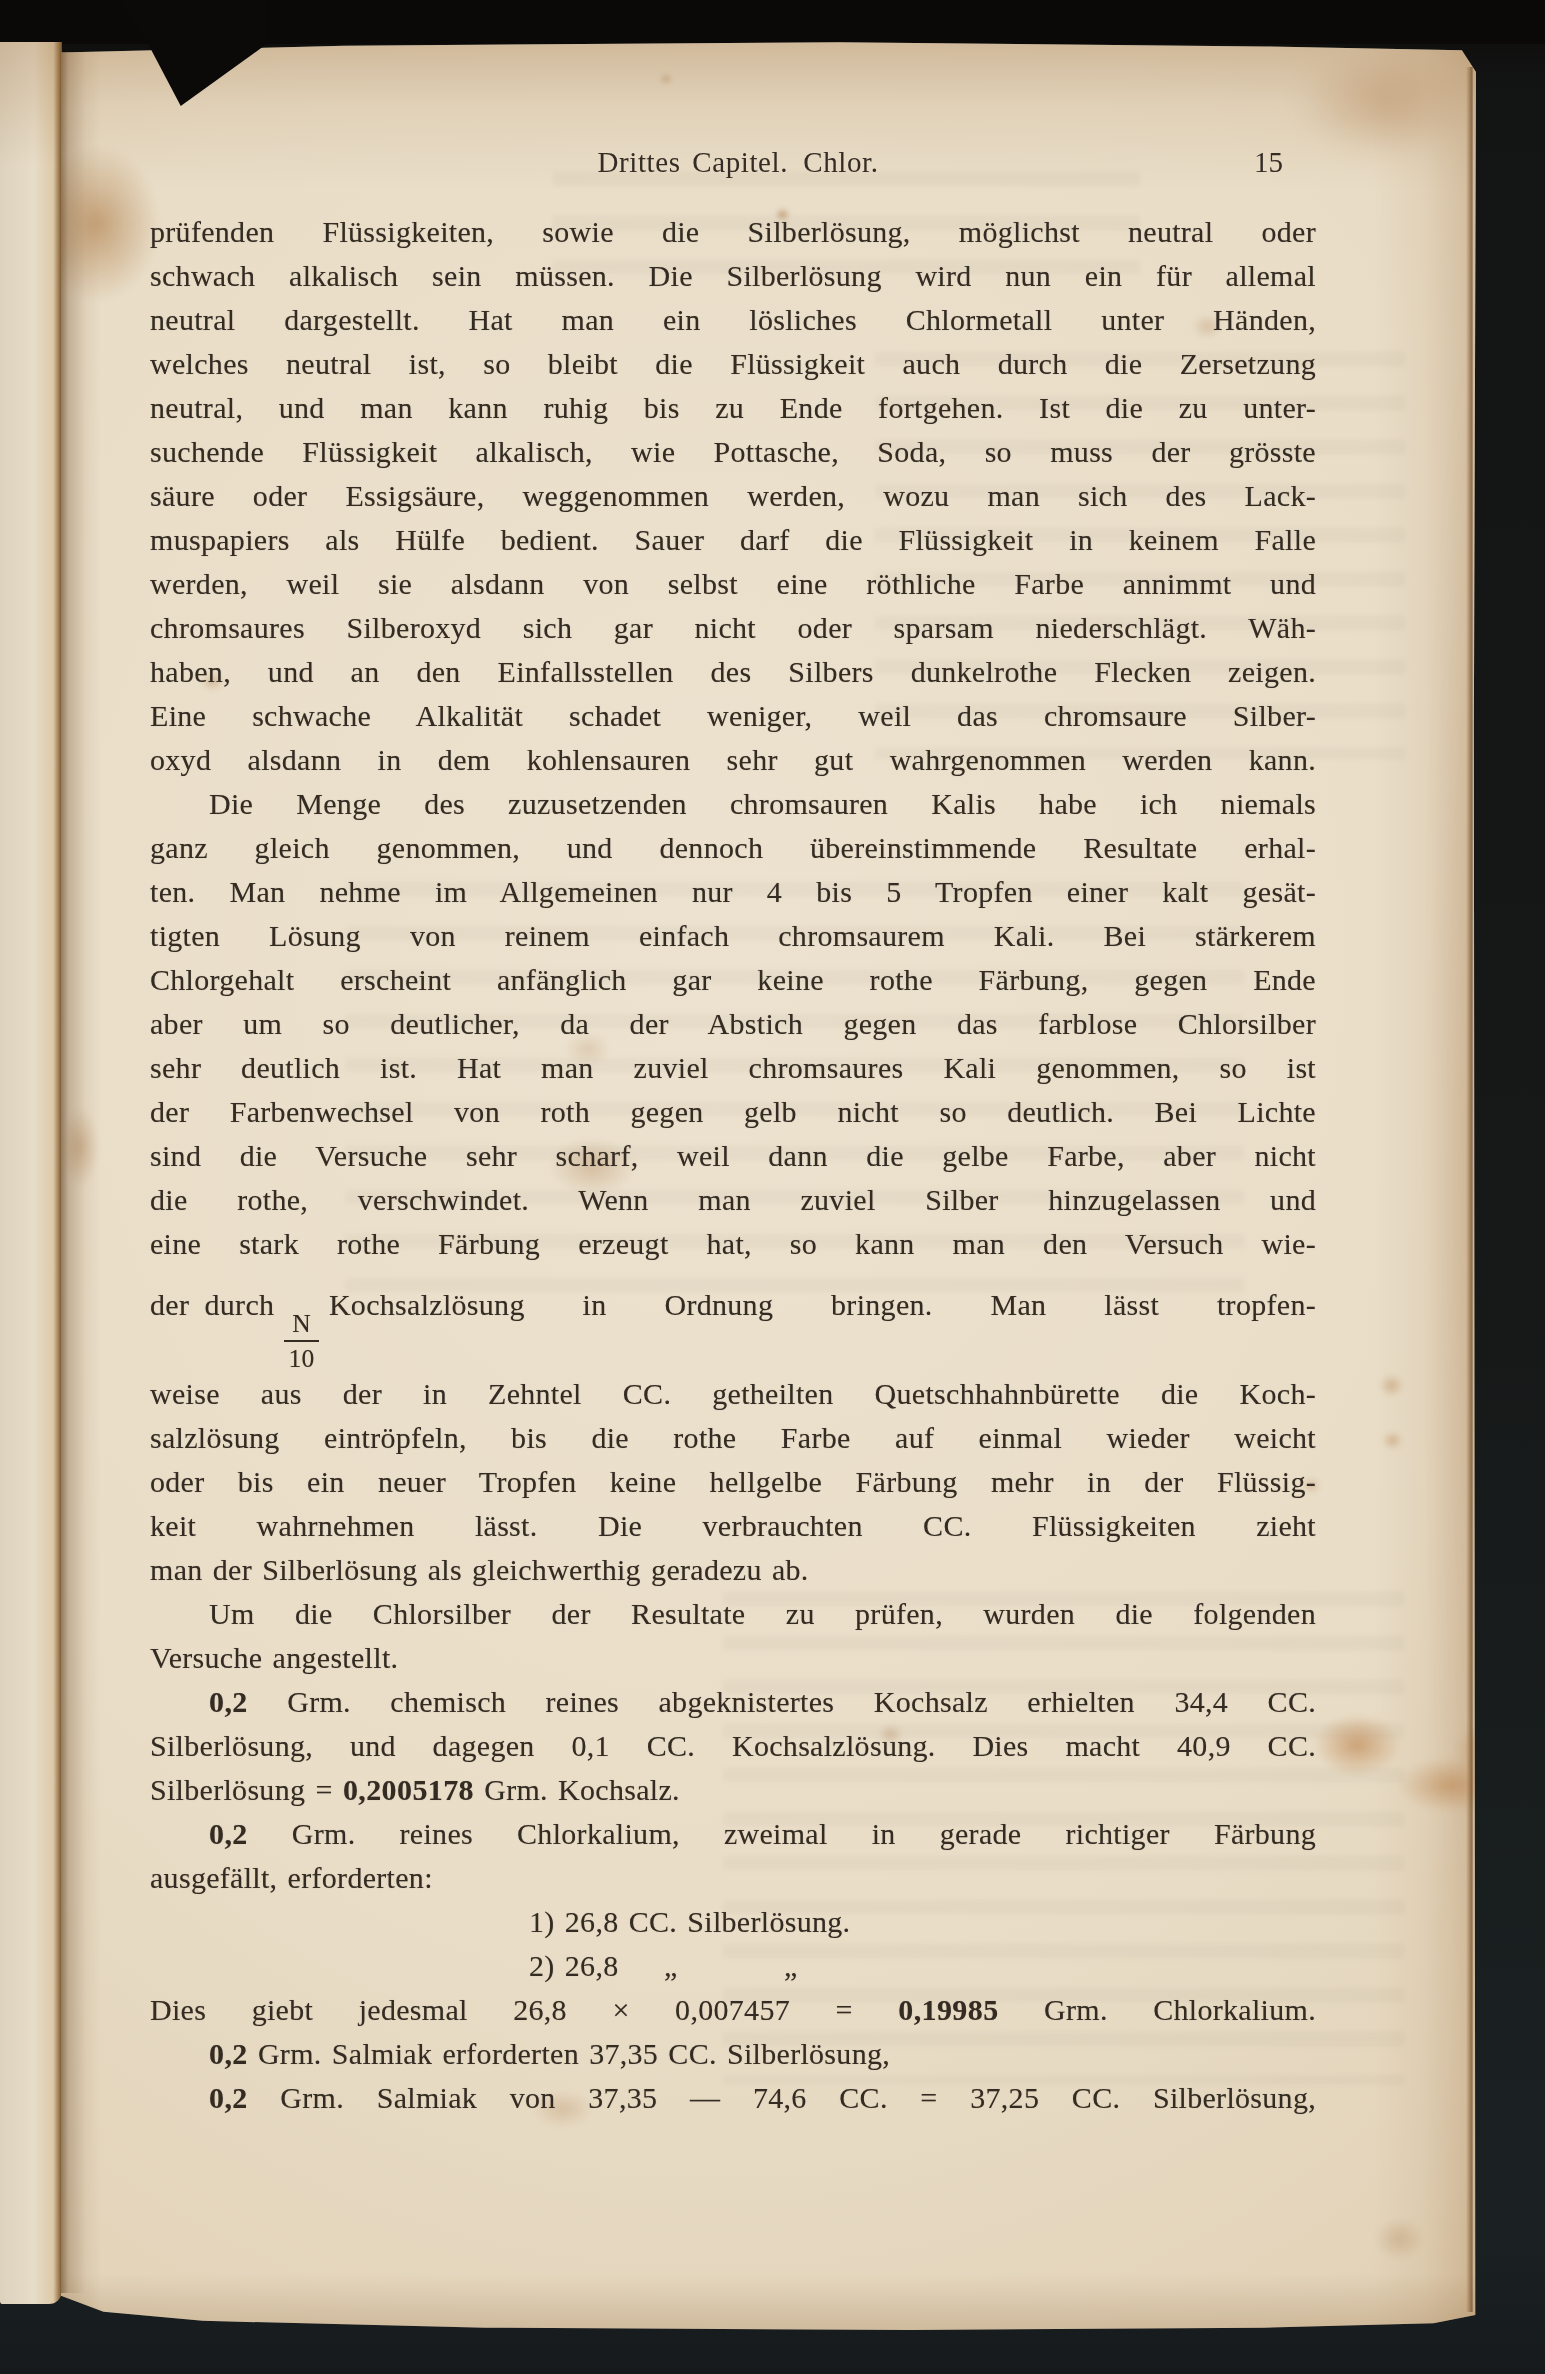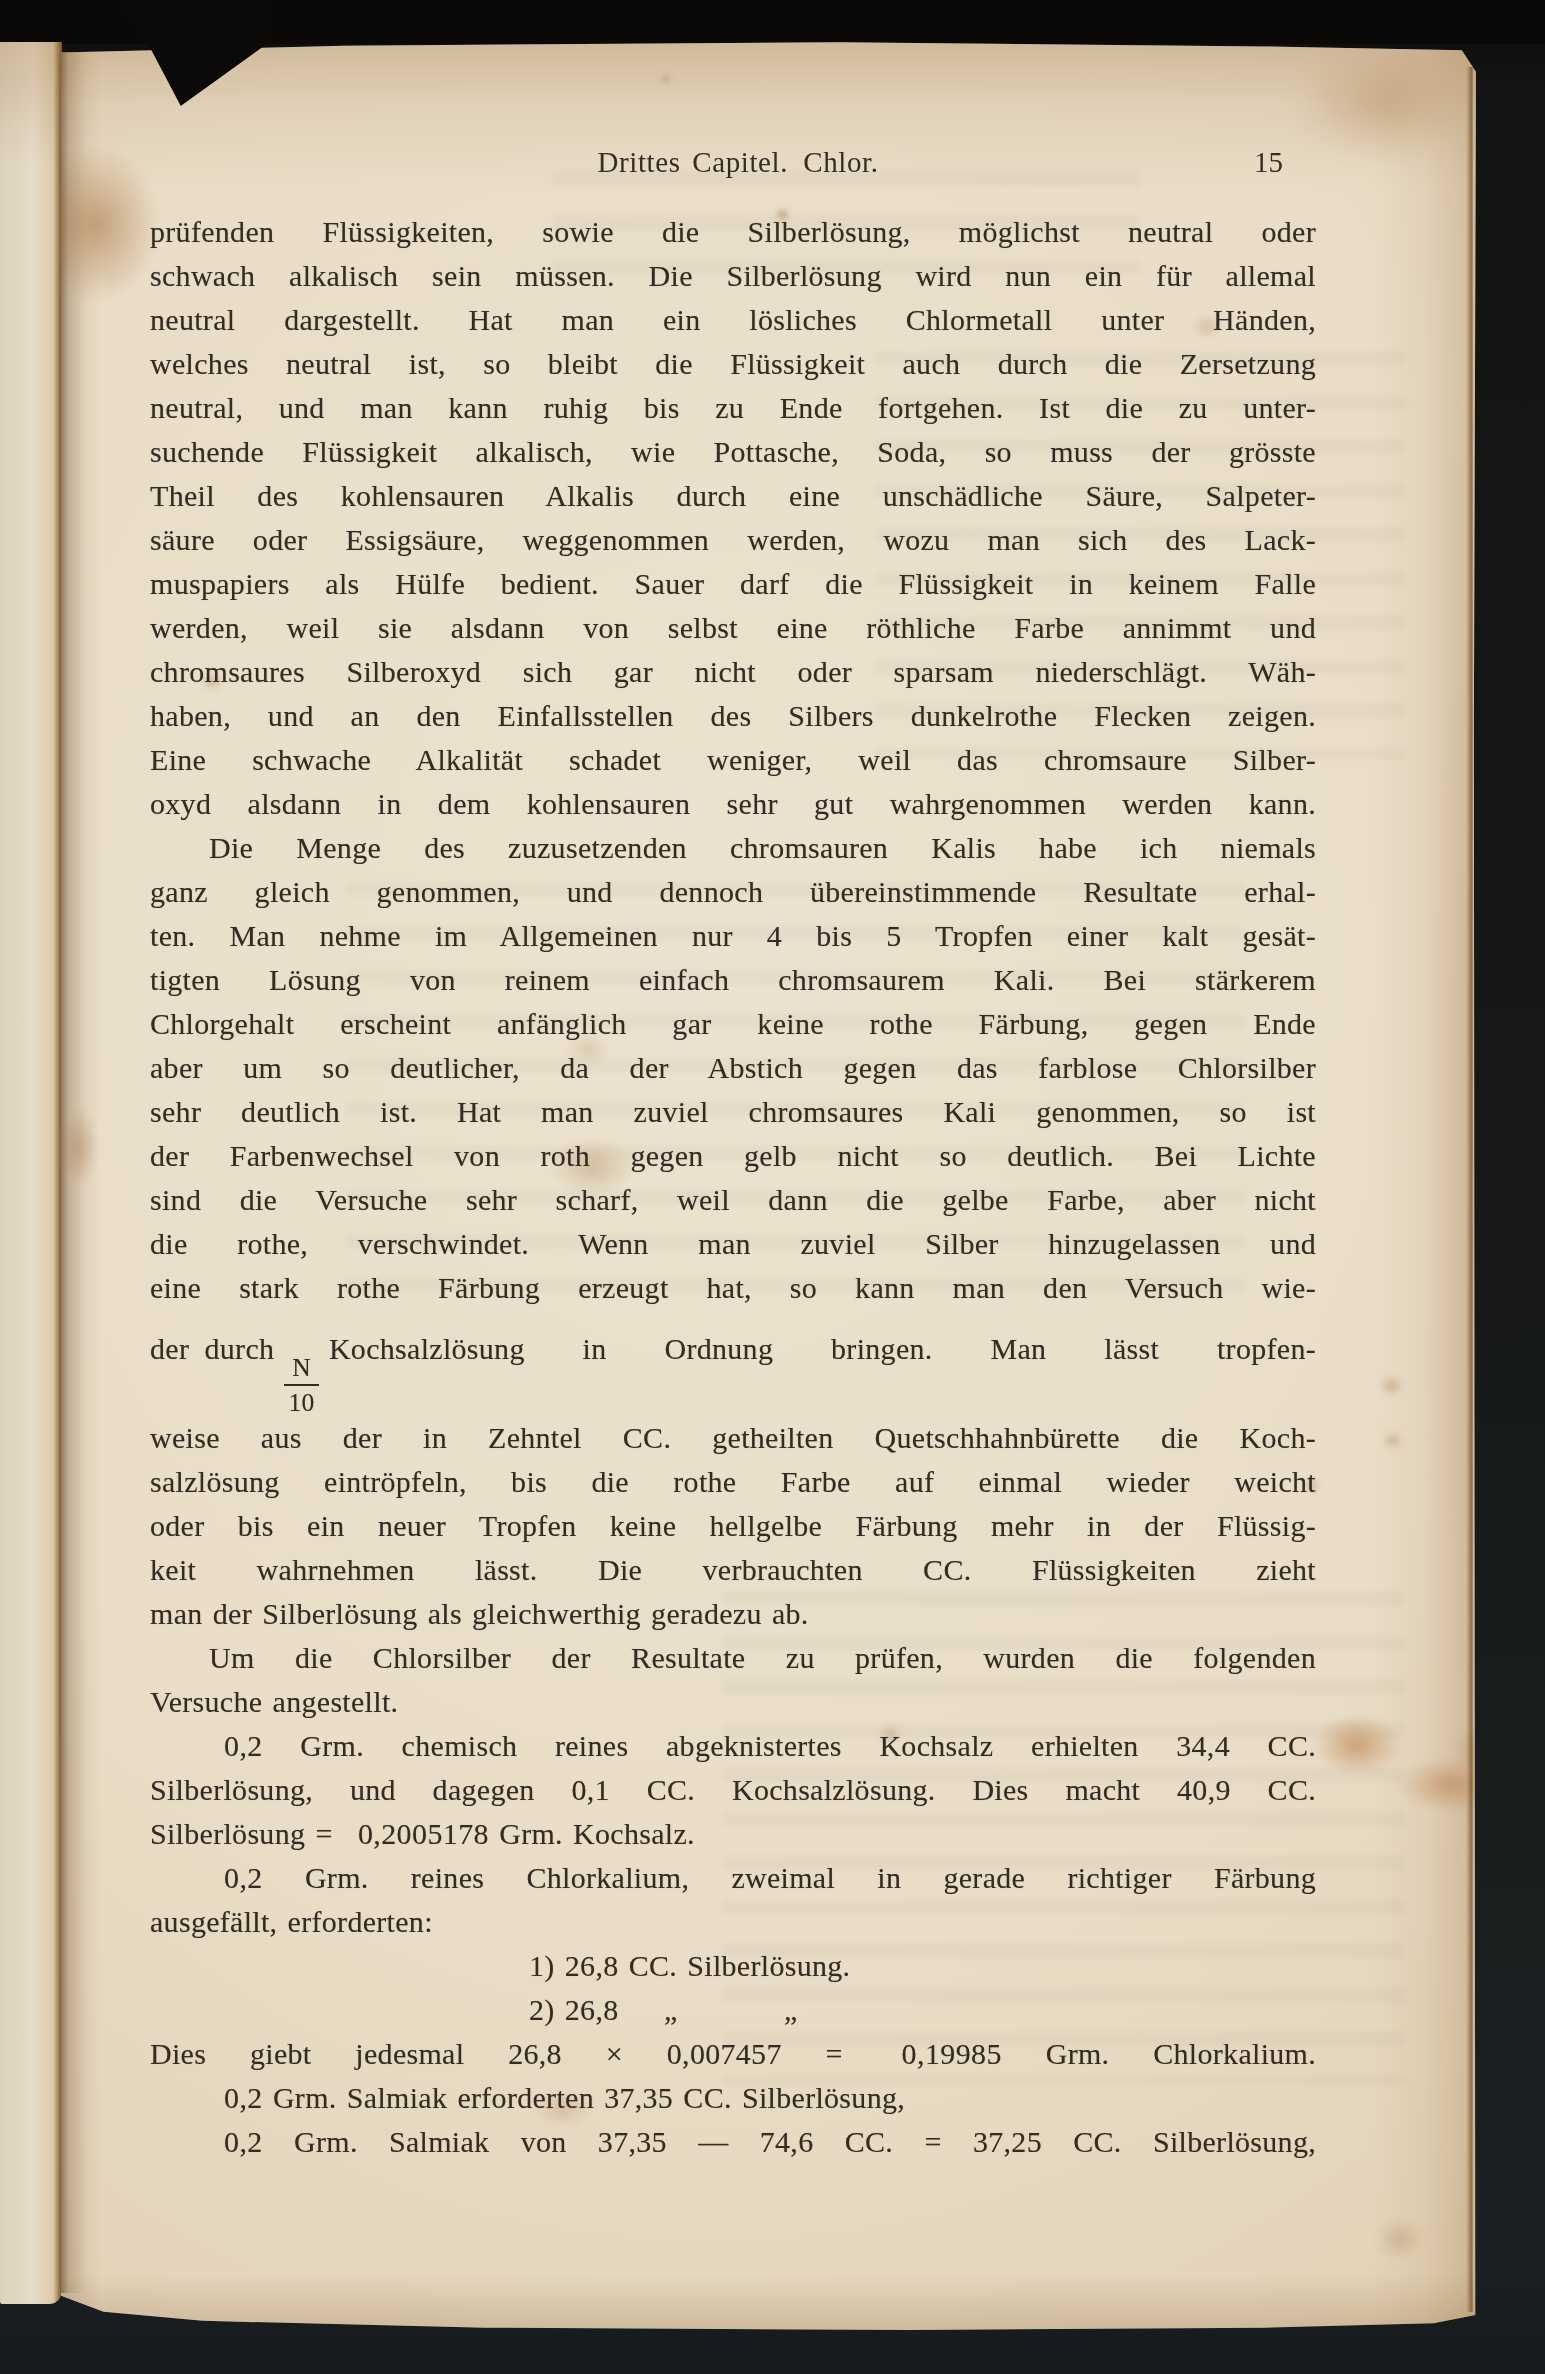--- a/index.html
+++ b/index.html
@@ -36,21 +36,21 @@
   #headtitle{display:block;text-align:center;letter-spacing:0.6px;word-spacing:3.8px;}
   #pagenum{position:absolute;right:38px;top:0;}
   #textcol{position:absolute;left:89px;top:170px;width:1166px;z-index:3;
     font-size:30px;line-height:44px;color:#342c23;letter-spacing:0.3px;word-spacing:2.4px;
     text-shadow:0 0 0.9px rgba(52,44,35,.35);}
   .ln{min-height:44px;}
   .just{text-align:justify;text-align-last:justify;-moz-text-align-last:justify;}
   .ind{text-indent:59px;}
   .off{padding-left:379px;}
   .tall{line-height:78px;}
-  .ln b{font-weight:400;letter-spacing:0.4px;margin-left:15px;}
+  .ln b{font-weight:700;letter-spacing:0.4px;}
   .frac{display:inline-flex;flex-direction:column;align-items:center;vertical-align:-17px;
     line-height:1;font-size:25.6px;margin:0 9.5px;}
   .fnum{padding:0 4.7px 0 4.7px;}
   .fden{border-top:2.4px solid #342c23;margin-top:3.8px;padding:3.8px 4.7px 0 4.7px;}
 </style>
 </head>
 <body>
 
 <div id="stage">
   <div id="topband"></div>
@@ -88,21 +88,20 @@
       <span id="pagenum">15</span>
     </div>
 
     <div id="textcol">
         <div class="ln just"><span>prüfenden Flüssigkeiten, sowie die Silberlösung, möglichst neutral oder</span></div>
         <div class="ln just"><span>schwach alkalisch sein müssen. Die Silberlösung wird nun ein für allemal</span></div>
         <div class="ln just"><span>neutral dargestellt. Hat man ein lösliches Chlormetall unter Händen,</span></div>
         <div class="ln just"><span>welches neutral ist, so bleibt die Flüssigkeit auch durch die Zersetzung</span></div>
         <div class="ln just"><span>neutral, und man kann ruhig bis zu Ende fortgehen. Ist die zu unter-</span></div>
         <div class="ln just"><span>suchende Flüssigkeit alkalisch, wie Pottasche, Soda, so muss der grösste</span></div>
-        <div class="ln just"><span>Theil des kohlensauren Alkalis durch eine unschädliche Säure, Salpeter-</span></div>
         <div class="ln just"><span>säure oder Essigsäure, weggenommen werden, wozu man sich des Lack-</span></div>
         <div class="ln just"><span>muspapiers als Hülfe bedient. Sauer darf die Flüssigkeit in keinem Falle</span></div>
         <div class="ln just"><span>werden, weil sie alsdann von selbst eine röthliche Farbe annimmt und</span></div>
         <div class="ln just"><span>chromsaures Silberoxyd sich gar nicht oder sparsam niederschlägt. Wäh-</span></div>
         <div class="ln just"><span>haben, und an den Einfallsstellen des Silbers dunkelrothe Flecken zeigen.</span></div>
         <div class="ln just"><span>Eine schwache Alkalität schadet weniger, weil das chromsaure Silber-</span></div>
         <div class="ln just"><span>oxyd alsdann in dem kohlensauren sehr gut wahrgenommen werden kann.</span></div>
         <div class="ln just ind"><span>Die Menge des zuzusetzenden chromsauren Kalis habe ich niemals</span></div>
         <div class="ln just"><span>ganz gleich genommen, und dennoch übereinstimmende Resultate erhal-</span></div>
         <div class="ln just"><span>ten. Man nehme im Allgemeinen nur 4 bis 5 Tropfen einer kalt gesät-</span></div>

